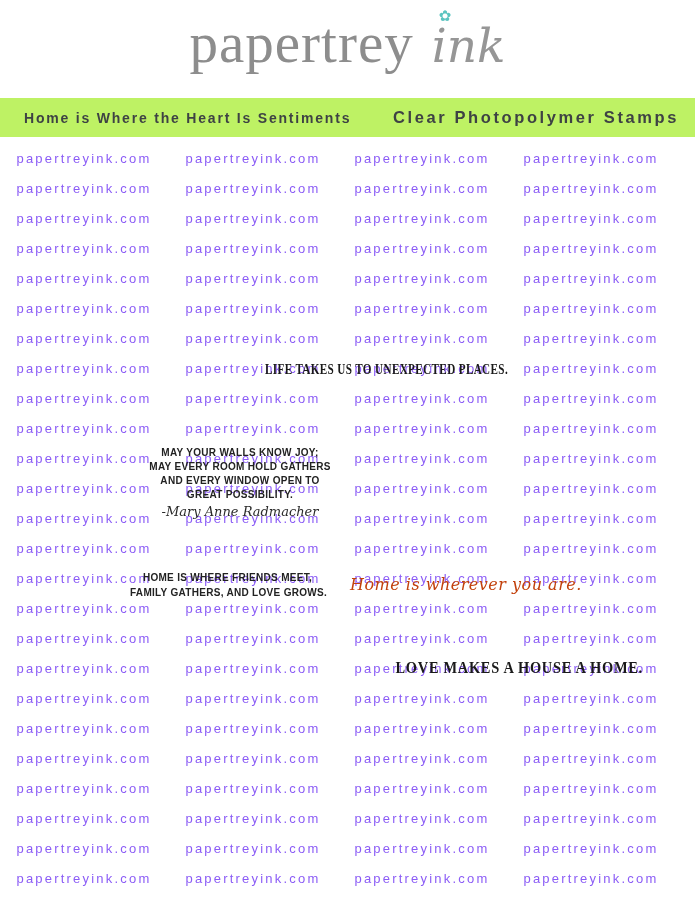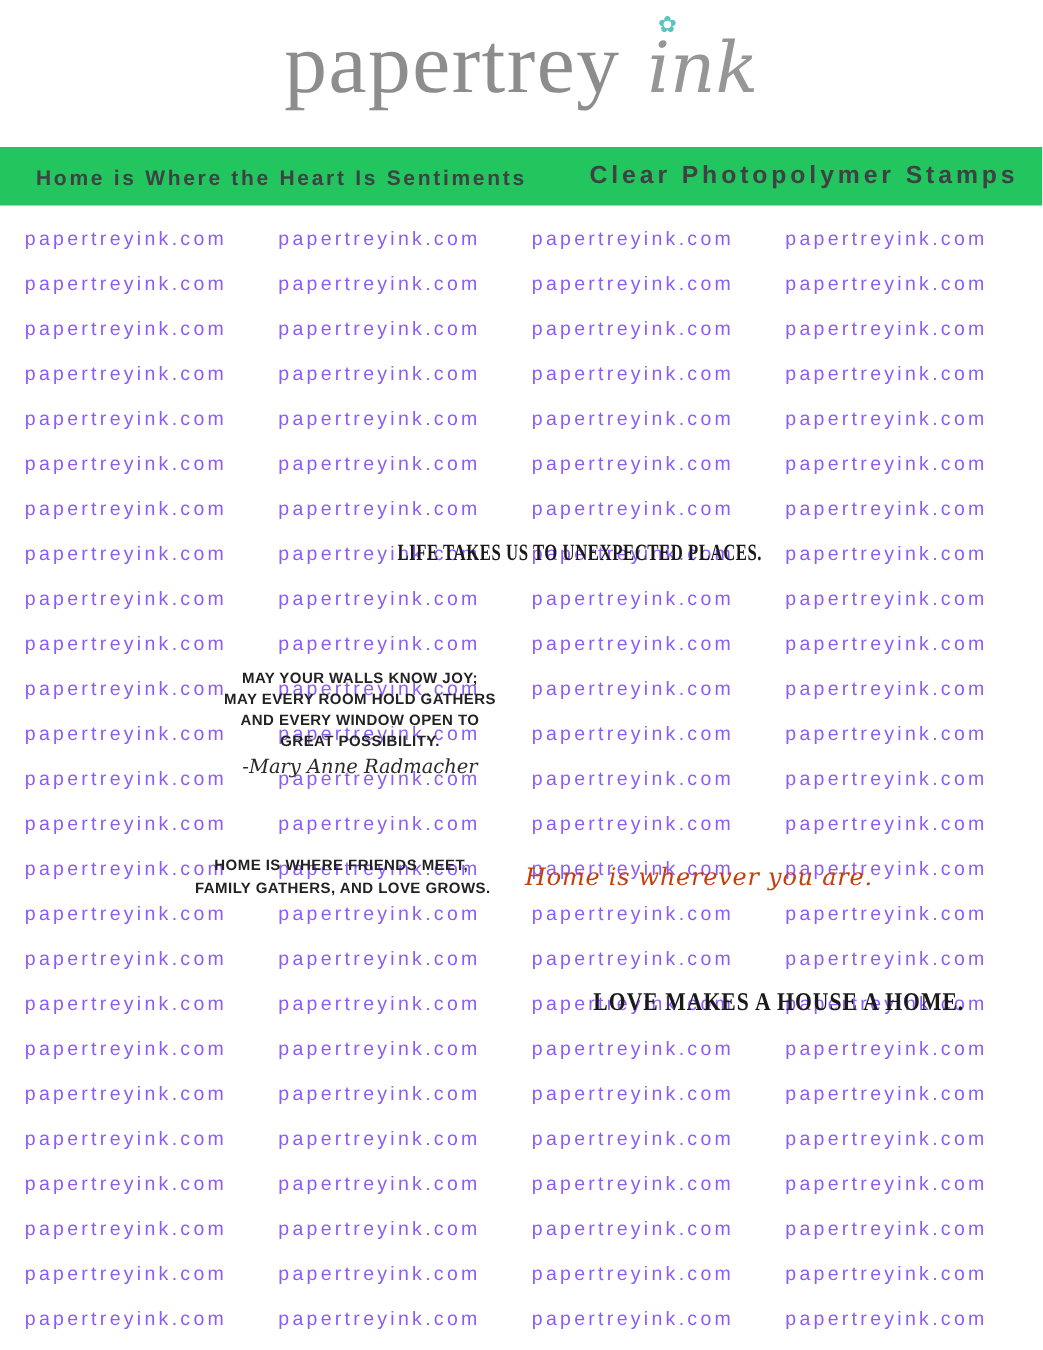--- a/index.html
+++ b/index.html
@@ -184,21 +184,21 @@
 </style>
 </head>
 <body>
 
 <div class="page">
 
   <div class="logo">
     <span class="brand-primary">papertrey</span><span class="brand-secondary"><span>ink</span><span class="flower" style="color: rgb(91, 196, 192);">✿</span></span>
   </div>
 
-  <div class="banner" style="background: #22c55e; color: rgb(62, 66, 68);">
+  <div class="banner" style="background: #bef264; color: rgb(62, 66, 68);">
     <span class="banner-left">Home is Where the Heart Is Sentiments</span>
     <span class="banner-right">Clear Photopolymer Stamps</span>
   </div>
 
   <div class="watermark" style="color: #8b5cf6; justify-content: center;">
       <span class="wm">papertreyink.com</span>
       <span class="wm">papertreyink.com</span>
       <span class="wm">papertreyink.com</span>
       <span class="wm">papertreyink.com</span>
       <span class="wm">papertreyink.com</span>

